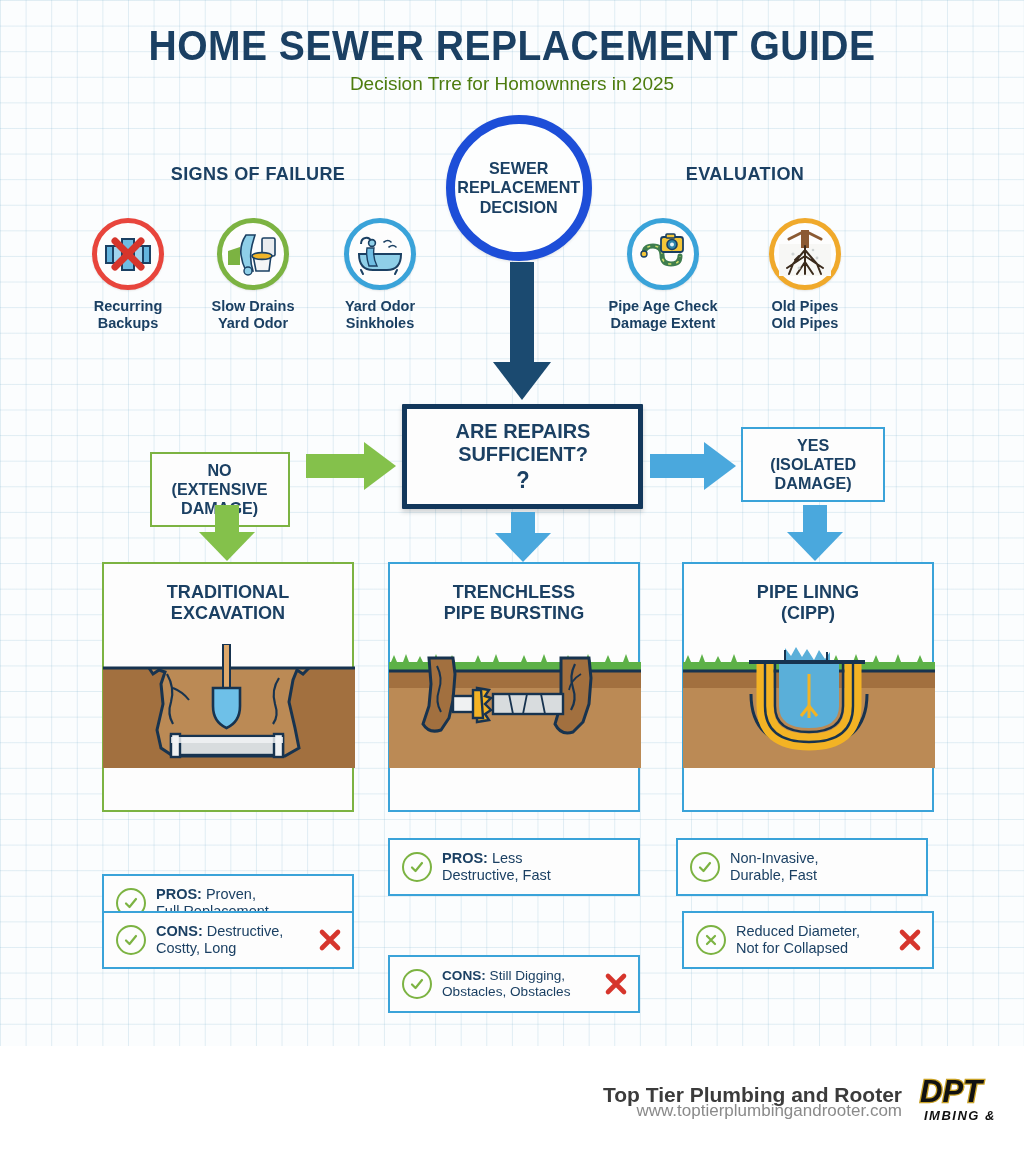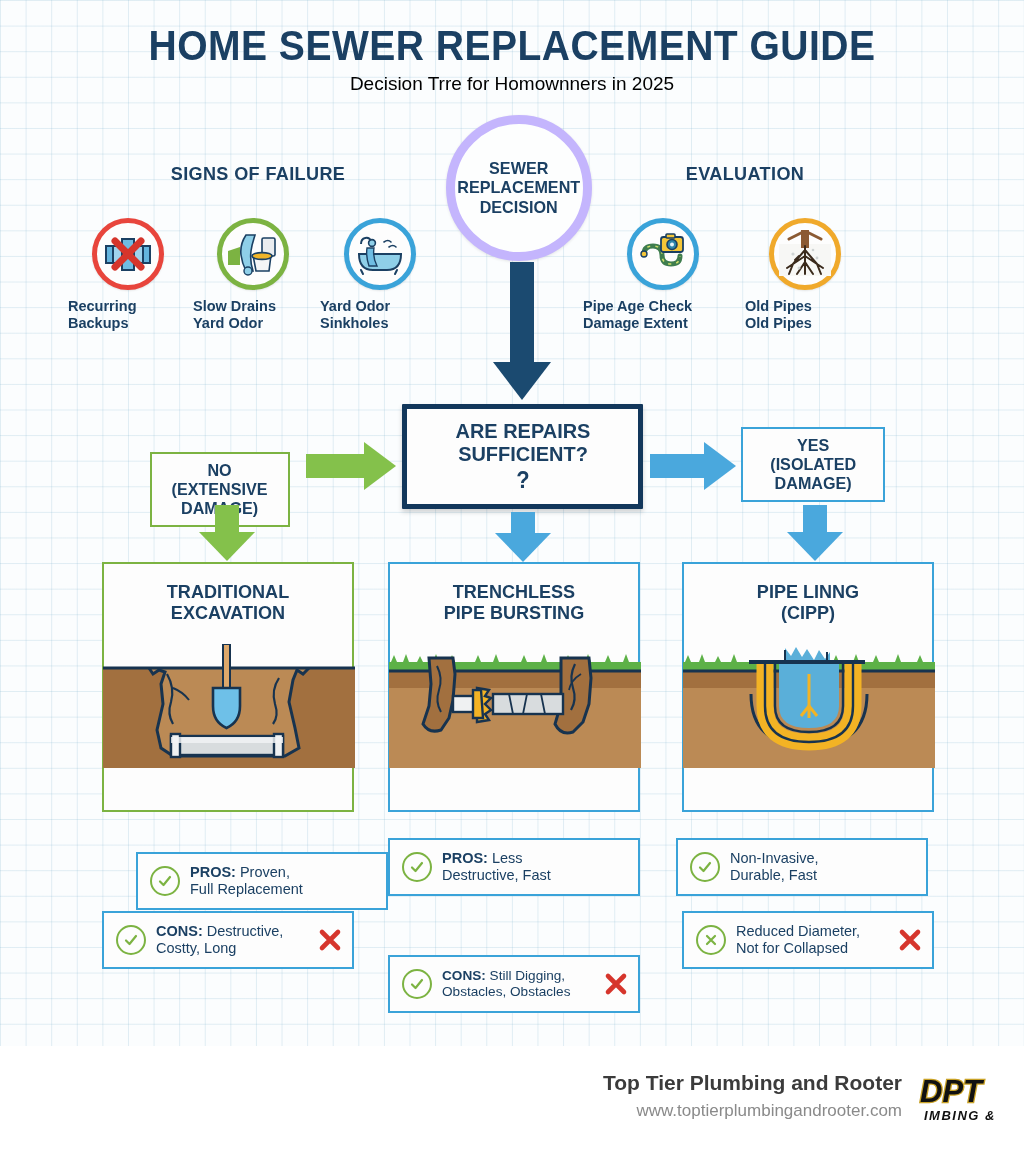--- a/index.html
+++ b/index.html
@@ -27,45 +27,45 @@
 
   
   .title{
     position:absolute;top:22px;left:0;width:1024px;text-align:center;
     font-size:42px;font-weight:bold;letter-spacing:.5px;color:#1b4063;
     transform:scaleX(.93);transform-origin:center;
     font-family:"Liberation Sans", sans-serif;
   }
   .subtitle{
     position:absolute;top:73px;left:0;width:1024px;text-align:center;
-    font-size:19px;color:#000000;font-weight:normal;
+    font-size:19px;color:#4d7c0f;font-weight:normal;
   }
 
   
   .sect-head{
     position:absolute;font-size:19px;font-weight:bold;color:#1b4063;
     letter-spacing:.4px;text-align:center;transform:scaleX(.95);
   }
   #sec-left{left:108px;top:163px;width:300px;}
   #sec-right{left:620px;top:163px;width:250px;}
 
   
   .center-circle{
     position:absolute;left:446px;top:115px;width:146px;height:146px;
-    border-radius:50%;background:#fdfefe;border:9px solid #c4b5fd;
+    border-radius:50%;background:#fdfefe;border:9px solid #1d4ed8;
     box-sizing:border-box;display:flex;align-items:center;justify-content:center;
     box-shadow:0 1px 3px rgba(0,0,0,.10);
   }
   .center-circle .cc-text{
     font-size:17px;font-weight:bold;line-height:1.12;text-align:center;color:#1b4063;
     transform:scaleX(.95);
   }
 
   
-  .icon-item{position:absolute;width:120px;}
+  .icon-item{position:absolute;width:120px;text-align:center;}
   .bubble{
     width:72px;height:72px;border-radius:50%;margin:0 auto;
     border:5px solid #2e9bd6;background:#fdfdfd;box-sizing:border-box;
     display:flex;align-items:center;justify-content:center;position:relative;
     box-shadow:0 1px 2px rgba(0,0,0,.10);
   }
   .bubble.red{border-color:#e8453c;}
   .bubble.green{border-color:#7cb342;}
   .bubble.blue{border-color:#3aa3d9;}
   .bubble.orange{border-color:#f0a92b;}
@@ -118,21 +118,21 @@
     flex:0 0 auto;margin-left:12px;display:flex;align-items:center;justify-content:center;
   }
   .pc .pc-text{
     margin-left:10px;font-size:14.5px;line-height:1.2;color:#1b4063;flex:1 1 auto;
   }
   .pc .pc-text b{font-weight:bold;}
   .pc .redx{flex:0 0 auto;margin-right:10px;width:24px;height:24px;}
 
   
   .f-name{
-    position:absolute;right:122px;bottom:59px;font-size:21px;font-weight:bold;color:#3b3b3b;
+    position:absolute;right:122px;bottom:47px;font-size:21px;font-weight:bold;color:#3b3b3b;
     font-family:"Liberation Sans", sans-serif;
   }
   .f-url{
     position:absolute;right:122px;bottom:33px;font-size:17px;color:#8a8a8a;
   }
   .f-logo{
     position:absolute;right:-12px;bottom:26px;width:118px;height:56px;overflow:hidden;
   }
 </style>
 </head>
@@ -379,21 +379,21 @@
         <path d="M96 20 L96 62 q0 22 30 22 q30 0 30 -22 L156 20 Z" fill="#5aafd9"></path>
         <path d="M102 4 l6 8 l5 -9 l6 10 l5 -8 l7 11 l5 -10 l6 9 l5 -7 l0 16 L102 20 Z" fill="#5aafd9"></path>
         <path d="M102 20 L102 6 M144 20 L144 8" stroke="#17334f" stroke-width="2" fill="none"></path>
         <rect x="66" y="16" width="116" height="4" fill="#17334f"></rect>
         <path d="M126 30 L126 64" stroke="#f3b324" stroke-width="3"></path>
         <path d="M126 62 l-8 10 M126 62 l8 10 M126 62 l0 12" stroke="#f3b324" stroke-width="3" fill="none"></path>
       </svg>
     </div>
   </div>
 
-  <div class="pc" style="left:102px;top:852px;margin-left:34px;">
+  <div class="pc" style="left:102px;top:874px;">
     <div class="mark">
       <svg width="14" height="14" viewBox="0 0 14 14">
           <path d="M2 7.5 L5.5 11 L12 3" fill="none" stroke="#7cb342" stroke-width="2.2" stroke-linecap="round" stroke-linejoin="round"></path>
         </svg>
     </div>
     <div class="pc-text">
       <b>PROS:</b><span> Proven,</span><br>
       <span>Full Replacement</span>
     </div>
   </div>

